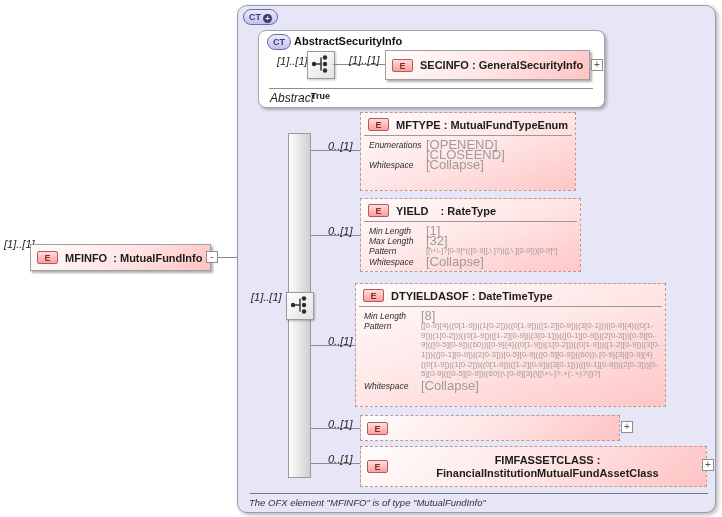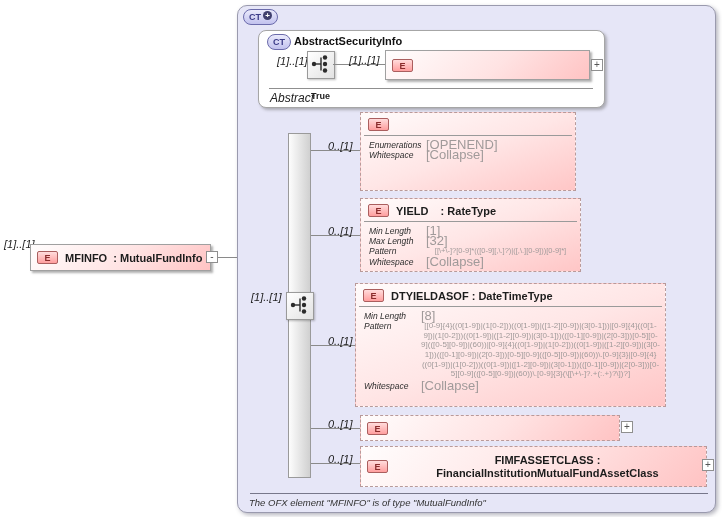--- a/index.html
+++ b/index.html
@@ -9,21 +9,21 @@
   .vline{position:absolute;width:1px;background:#8a8a8a;}
 
   
   .occ{position:absolute;font-style:italic;font-size:11px;color:#1d1d1d;white-space:pre;}
 
   
   .ct-container{position:absolute;left:237px;top:5px;width:477px;height:506px;
     background:#e6e6f7;border:1px solid #9a9aae;border-radius:10px;
     box-shadow:2px 2px 4px rgba(90,90,110,.45);}
 
-  .ct-badge{position:absolute;display:inline-flex;align-items:flex-start;gap:2px;
+  .ct-badge{position:absolute;display:inline-flex;align-items:flex-end;gap:2px;
     background:linear-gradient(#eaeafc,#c2c2ee);border:1px solid #6b6bab;border-radius:8px;
     padding:1px 5px;font-size:9px;font-weight:bold;color:#3b3b88;height:12px;line-height:12px;}
   .plus-circle{display:inline-block;width:9px;height:9px;border-radius:50%;background:#3f3f6e;
     color:#fff;font-size:8px;line-height:9px;text-align:center;font-weight:bold;}
 
   .ct-title{position:absolute;font-size:11.5px;font-weight:bold;color:#111;white-space:pre;}
 
   
   .base-box{position:absolute;left:258px;top:30px;width:345px;height:76px;background:#ffffff;
     border:1px solid #a6a6a6;border-radius:8px;box-shadow:2px 2px 3px rgba(100,100,100,.45);}
@@ -44,21 +44,21 @@
 
   
   .facet-box{position:absolute;box-sizing:border-box;border:1px dashed #b89a9a;
     background:linear-gradient(160deg,#fffbfb 0%,#ffe6e6 50%,#ffc6c6 100%);}
   .facet-hdr{display:flex;align-items:center;gap:7px;padding:5px 7px 3px 7px;}
   .hdr-sep{height:1px;background:#9a9a9a;margin:1px 3px 0 3px;}
   .facet-rows{padding:4px 5px 4px 8px;}
   .frow{display:flex;align-items:flex-start;line-height:10.2px;}
   .fname{flex:0 0 57px;font-style:italic;font-size:8.5px;color:#2e2e2e;}
   .fval{flex:1;font-size:13px;color:#a09a9a;}
-  .fval.pattern{font-size:7.5px;word-break:break-all;line-height:9.6px;color:#a09a9a;text-align:center;}
+  .fval.pattern{font-size:7.5px;word-break:break-all;line-height:9.6px;color:#a09a9a;}
 
   
   .pm{position:absolute;width:12px;height:12px;background:#fff;border:1px solid #8f8f8f;
     box-sizing:border-box;font-size:10px;line-height:10px;text-align:center;color:#555;
     font-family:"Liberation Sans",sans-serif;}
 
   
   .prop-name{position:absolute;font-style:italic;font-size:12px;color:#222;}
   .prop-val{position:absolute;font-size:9px;font-weight:bold;color:#222;}
 
@@ -107,20 +107,21 @@
       <circle cx="17" cy="5.5" r="2.2" fill="#2b2b2b"></circle>
       <circle cx="17" cy="12" r="2.2" fill="#2b2b2b"></circle>
       <circle cx="17" cy="18.5" r="2.2" fill="#2b2b2b"></circle>
     </svg>
   </div>
   <div class="hline" style="left:333px;top:64px;width:52px"></div>
   <span class="occ" style="left:349px;top:54px">[1]..[1]</span>
 
   <div class="elem solid" style="left:385px;top:50px;width:205px;height:30px">
     <span class="ebadge">E</span>
+    <span class="elabel">SECINFO : GeneralSecurityInfo</span>
   </div>
   <div class="pm" style="left:591px;top:59px">+</div>
 
   <div class="hline" style="left:269px;top:88px;width:324px;background:#8f8f8f"></div>
   <span class="prop-name" style="left:270px;top:91px">Abstract</span>
   <span class="prop-val" style="left:311px;top:91px">True</span>
 
   <div class="bar"></div>
   <span class="occ" style="left:251px;top:291px">[1]..[1]</span>
   <div class="seq-box" style="left:286px;top:292px">
@@ -141,26 +142,31 @@
   <div class="hline" style="left:311px;top:345px;width:44px"></div>
   <span class="occ" style="left:328px;top:335px">0..[1]</span>
   <div class="hline" style="left:311px;top:428px;width:49px"></div>
   <span class="occ" style="left:328px;top:418px">0..[1]</span>
   <div class="hline" style="left:311px;top:463px;width:49px"></div>
   <span class="occ" style="left:328px;top:453px">0..[1]</span>
 
   <div class="facet-box" style="left:360px;top:112px;width:216px;height:79px">
     <div class="facet-hdr">
       <span class="ebadge">E</span>
+      <span class="elabel">MFTYPE : MutualFundTypeEnum</span>
     </div>
     <div class="hdr-sep"></div>
     <div class="facet-rows">
       <div class="frow">
           <span class="fname">Enumerations</span>
           <span class="fval">[OPENEND]</span>
+        </div>
+      <div class="frow">
+          <span class="fname"></span>
+          <span class="fval">[CLOSEEND]</span>
         </div>
       <div class="frow">
           <span class="fname">Whitespace</span>
           <span class="fval">[Collapse]</span>
         </div>
     </div>
   </div>
 
   <div class="facet-box" style="left:360px;top:198px;width:221px;height:74px">
     <div class="facet-hdr">

